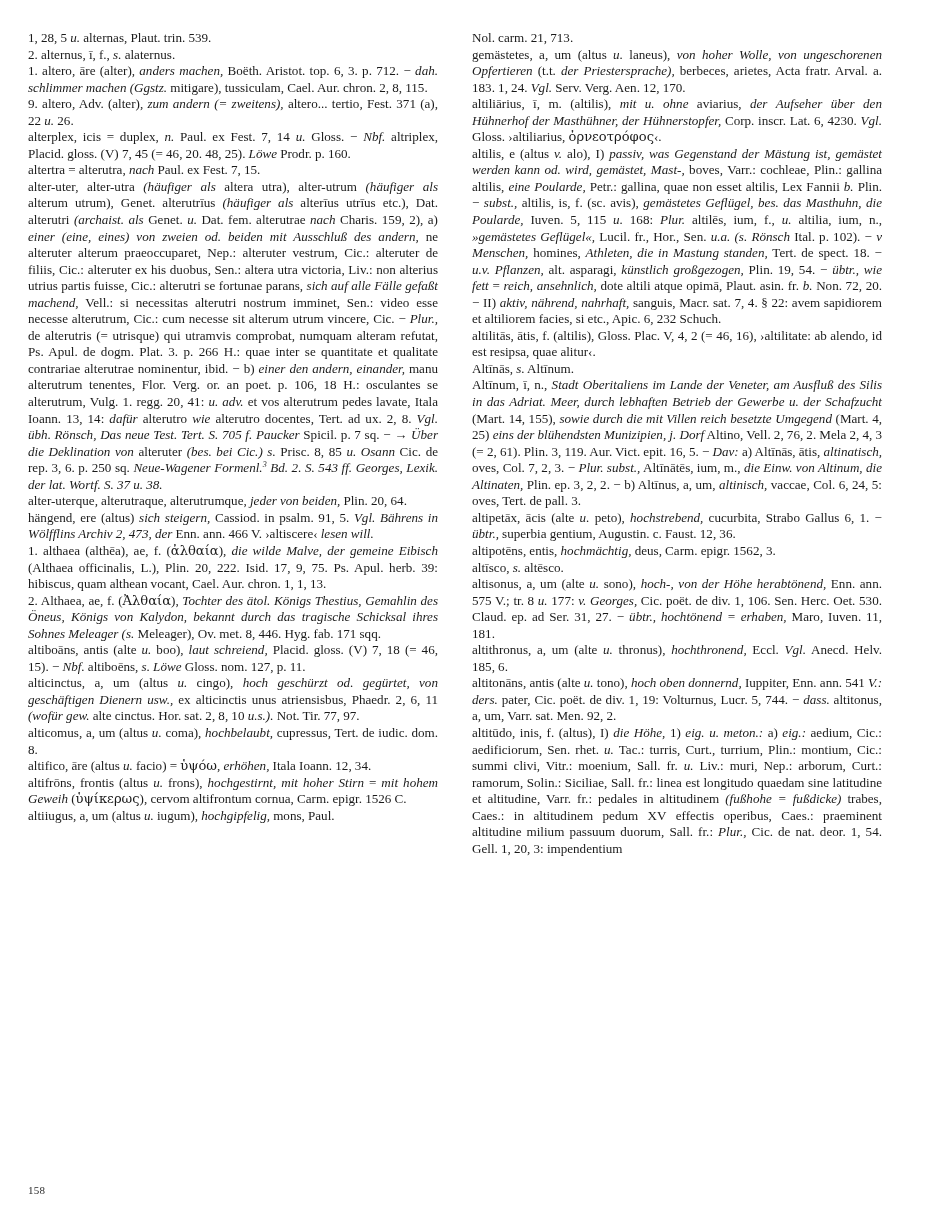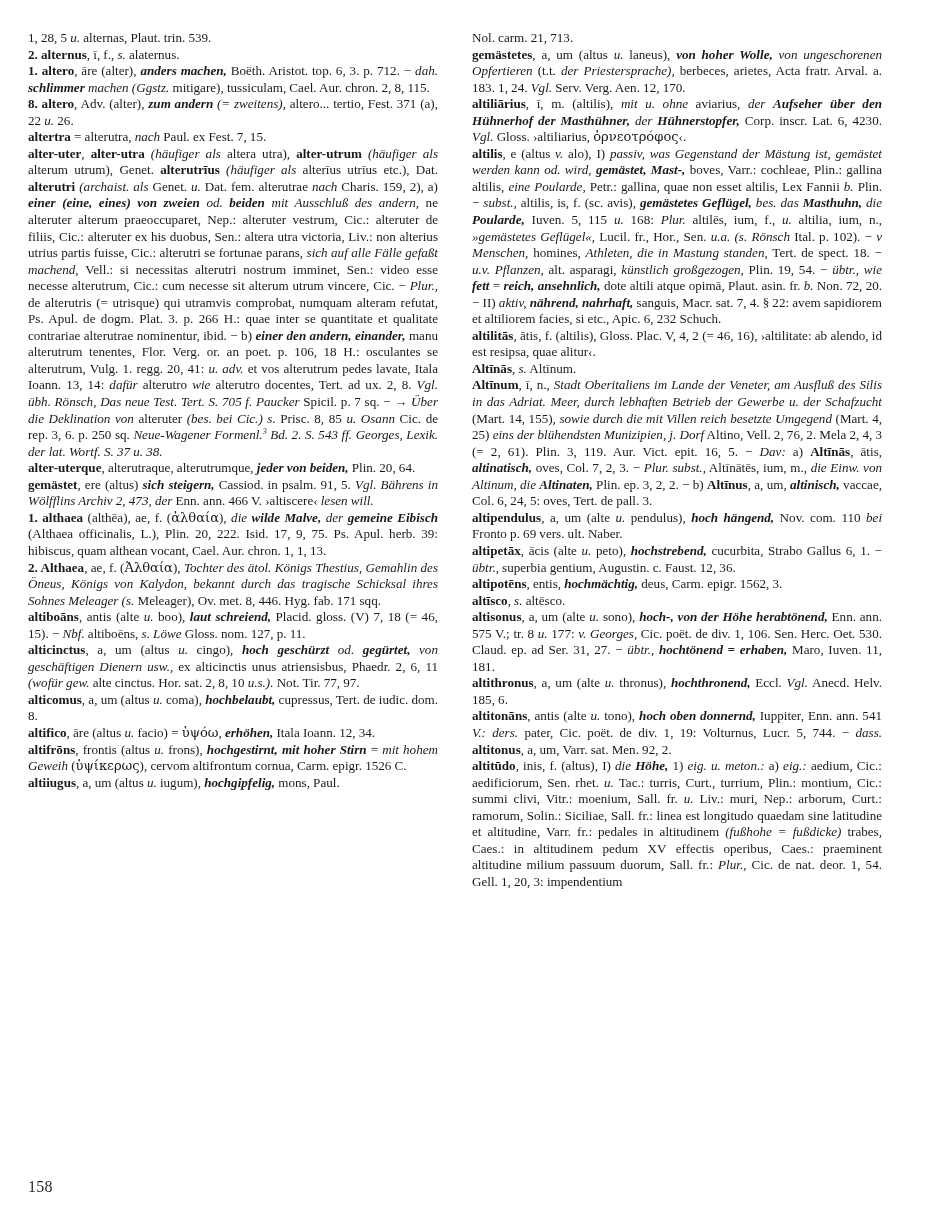--- a/index.html
+++ b/index.html
@@ -37,70 +37,70 @@
     line-height: 16.55px;
     text-align: justify;
     text-justify: inter-word;
     margin: 0;
     hyphens: manual;
     word-spacing: -0.1px;
   }
   
   .entry + .entry { margin-top: 0; }
 
-  b  { font-weight: bold; font-style: normal; margin-top: 29px; }
+  b  { font-weight: normal; font-style: normal; margin-top: 29px; }
   i  { font-style: italic; font-weight: normal; }
-  .bi { font-weight: bold; font-style: italic; }
+  .bi { font-weight: normal; font-style: italic; }
   .gk { font-family: "DejaVu Serif", serif; font-style: normal; }
   sup { font-size: 8px; vertical-align: super; line-height: 0; }
 
   .folio {
     position: absolute;
     left: 28px;
     bottom: 14px;
-    font-size: 16px;
+    font-size: 11px;
     font-family: "Liberation Serif", serif;
     color: #2a2a2a;
     letter-spacing: 0.3px;
   }
 </style>
 </head>
 <body>
 
 <div class="page">
   <div class="columns">
 
     <div class="col">
       <p class="entry">1, 28, 5 <i>u.</i> alternas, Plaut. trin. 539.</p>
       <p class="entry"><b>2. alternus</b>, ī, f., <i>s.</i> alaternus.</p>
       <p class="entry"><b>1. altero</b>, āre (alter), <span class="bi">anders machen,</span> Boëth. Aristot. top. 6, 3. p. 712. − <i>dah.</i> <span class="bi">schlimmer</span> <i>machen (Ggstz.</i> mitigare), tussiculam, Cael. Aur. chron. 2, 8, 115.</p>
-      <p class="entry"><b>8. altero</b>, Adv. (alter), <span class="bi">zum andern</span> <i>(= zweitens),</i> altero... tertio, Fest. 371 (a), 22 <i>u.</i> 26.</p>
+      <p class="entry"><b>9. altero</b>, Adv. (alter), <span class="bi">zum andern</span> <i>(= zweitens),</i> altero... tertio, Fest. 371 (a), 22 <i>u.</i> 26.</p>
+      <p class="entry"><b>alterplex</b>, icis = duplex, <i>n.</i> Paul. ex Fest. 7, 14 <i>u.</i> Gloss. − <i>Nbf.</i> altriplex, Placid. gloss. (V) 7, 45 (= 46, 20. 48, 25). <i>Löwe</i> Prodr. p. 160.</p>
       <p class="entry"><b>altertra</b> = alterutra, <i>nach</i> Paul. ex Fest. 7, 15.</p>
       <p class="entry"><b>alter-uter</b>, <b>alter-utra</b> <i>(häufiger als</i> altera utra), <b>alter-utrum</b> <i>(häufiger als</i> alterum utrum), Genet. <b>alterutrīus</b> <i>(häufiger als</i> alterīus utrīus etc.), Dat. <b>alterutri</b> <i>(archaist. als</i> Genet. <i>u.</i> Dat. fem. alterutrae <i>nach</i> Charis. 159, 2), a) <span class="bi">einer (eine, eines) von zweien</span> <i>od.</i> <span class="bi">beiden</span> <i>mit Ausschluß des andern,</i> ne alteruter alterum praeoccuparet, Nep.: alteruter vestrum, Cic.: alteruter de filiis, Cic.: alteruter ex his duobus, Sen.: altera utra victoria, Liv.: non alterius utrius partis fuisse, Cic.: alterutri se fortunae parans, <i>sich auf alle Fälle gefaßt machend,</i> Vell.: si necessitas alterutri nostrum imminet, Sen.: video esse necesse alterutrum, Cic.: cum necesse sit alterum utrum vincere, Cic. − <i>Plur.,</i> de alterutris (= utrisque) qui utramvis comprobat, numquam alteram refutat, Ps. Apul. de dogm. Plat. 3. p. 266 H.: quae inter se quantitate et qualitate contrariae alterutrae nominentur, ibid. − b) <span class="bi">einer den andern, einander,</span> manu alterutrum tenentes, Flor. Verg. or. an poet. p. 106, 18 H.: osculantes se alterutrum, Vulg. 1. regg. 20, 41: <i>u. adv.</i> et vos alterutrum pedes lavate, Itala Ioann. 13, 14: <i>dafür</i> alterutro <i>wie</i> alterutro docentes, Tert. ad ux. 2, 8. <i>Vgl. übh. Rönsch, Das neue Test. Tert. S. 705 f. Paucker</i> Spicil. p. 7 sq. − → <i>Über die Deklination von</i> alteruter <i>(bes. bei Cic.) s.</i> Prisc. 8, 85 <i>u. Osann</i> Cic. de rep. 3, 6. p. 250 sq. <i>Neue-Wagener Formenl.<sup>3</sup> Bd. 2. S. 543 ff. Georges, Lexik. der lat. Wortf. S. 37 u. 38.</i></p>
       <p class="entry"><b>alter-uterque</b>, alterutraque, alterutrumque, <span class="bi">jeder von beiden,</span> Plin. 20, 64.</p>
-      <p class="entry"><b>gemästet</b>, ere (altus) <span class="bi">sich steigern,</span> Cassiod. in psalm. 91, 5. <i>Vgl. Bährens in Wölfflins Archiv 2, 473, der</i> Enn. ann. 466 V. ›altiscere‹ <i>lesen will.</i></p>
+      <p class="entry"><b>hängend</b>, ere (altus) <span class="bi">sich steigern,</span> Cassiod. in psalm. 91, 5. <i>Vgl. Bährens in Wölfflins Archiv 2, 473, der</i> Enn. ann. 466 V. ›altiscere‹ <i>lesen will.</i></p>
       <p class="entry"><b>1. althaea</b> (althēa), ae, f. (<span class="gk">ἀλθαία</span>), <i>die</i> <span class="bi">wilde Malve,</span> <i>der</i> <span class="bi">gemeine Eibisch</span> (Althaea officinalis, L.), Plin. 20, 222. Isid. 17, 9, 75. Ps. Apul. herb. 39: hibiscus, quam althean vocant, Cael. Aur. chron. 1, 1, 13.</p>
       <p class="entry"><b>2. Althaea</b>, ae, f. (<span class="gk">Ἀλθαία</span>), <i>Tochter des ätol. Königs Thestius, Gemahlin des Öneus, Königs von Kalydon, bekannt durch das tragische Schicksal ihres Sohnes Meleager (s.</i> Meleager), Ov. met. 8, 446. Hyg. fab. 171 sqq.</p>
       <p class="entry"><b>altiboāns</b>, antis (alte <i>u.</i> boo), <span class="bi">laut schreiend,</span> Placid. gloss. (V) 7, 18 (= 46, 15). − <i>Nbf.</i> altiboēns, <i>s. Löwe</i> Gloss. nom. 127, p. 11.</p>
       <p class="entry"><b>alticinctus</b>, a, um (altus <i>u.</i> cingo), <span class="bi">hoch geschürzt</span> <i>od.</i> <span class="bi">gegürtet,</span> <i>von geschäftigen Dienern usw.,</i> ex alticinctis unus atriensisbus, Phaedr. 2, 6, 11 <i>(wofür gew.</i> alte cinctus. Hor. sat. 2, 8, 10 <i>u.s.).</i> Not. Tir. 77, 97.</p>
       <p class="entry"><b>alticomus</b>, a, um (altus <i>u.</i> coma), <span class="bi">hochbelaubt,</span> cupressus, Tert. de iudic. dom. 8.</p>
       <p class="entry"><b>altifico</b>, āre (altus <i>u.</i> facio) = <span class="gk">ὑψόω</span>, <span class="bi">erhöhen,</span> Itala Ioann. 12, 34.</p>
       <p class="entry"><b>altifrōns</b>, frontis (altus <i>u.</i> frons), <span class="bi">hochgestirnt, mit hoher Stirn</span> = <i>mit hohem Geweih</i> (<span class="gk">ὑψίκερως</span>), cervom altifrontum cornua, Carm. epigr. 1526 C.</p>
       <p class="entry"><b>altiiugus</b>, a, um (altus <i>u.</i> iugum), <span class="bi">hochgipfelig,</span> mons, Paul.</p>
     </div>
 
     <div class="col">
       <p class="entry">Nol. carm. 21, 713.</p>
       <p class="entry"><b>gemästetes</b>, a, um (altus <i>u.</i> laneus), <span class="bi">von hoher Wolle,</span> <i>von ungeschorenen Opfertieren</i> (t.t. <i>der Priestersprache),</i> berbeces, arietes, Acta fratr. Arval. a. 183. 1, 24. <i>Vgl.</i> Serv. Verg. Aen. 12, 170.</p>
       <p class="entry"><b>altiliārius</b>, ī, m. (altilis), <i>mit u. ohne</i> aviarius, <i>der</i> <span class="bi">Aufseher über den Hühnerhof der Masthühner,</span> <i>der</i> <span class="bi">Hühnerstopfer,</span> Corp. inscr. Lat. 6, 4230. <i>Vgl.</i> Gloss. ›altiliarius, <span class="gk">ὀρνεοτρόφος</span>‹.</p>
       <p class="entry"><b>altilis</b>, e (altus <i>v.</i> alo), I) <i>passiv, was Gegenstand der Mästung ist, gemästet werden kann od. wird,</i> <span class="bi">gemästet, Mast-,</span> boves, Varr.: cochleae, Plin.: gallina altilis, <i>eine Poularde,</i> Petr.: gallina, quae non esset altilis, Lex Fannii <i>b.</i> Plin. − <i>subst.,</i> altilis, is, f. (sc. avis), <span class="bi">gemästetes Geflügel,</span> <i>bes. das</i> <span class="bi">Masthuhn,</span> <i>die</i> <span class="bi">Poularde,</span> Iuven. 5, 115 <i>u.</i> 168: <i>Plur.</i> altilēs, ium, f., <i>u.</i> altilia, ium, n., <i>»gemästetes Geflügel«,</i> Lucil. fr., Hor., Sen. <i>u.a. (s. Rönsch</i> Ital. p. 102). − <i>v Menschen,</i> homines, <i>Athleten, die in Mastung standen,</i> Tert. de spect. 18. − <i>u.v. Pflanzen,</i> alt. asparagi, <i>künstlich großgezogen,</i> Plin. 19, 54. − <i>übtr., wie</i> <span class="bi">fett</span> = <span class="bi">reich, ansehnlich,</span> dote altili atque opimā, Plaut. asin. fr. <i>b.</i> Non. 72, 20. − II) <i>aktiv,</i> <span class="bi">nährend, nahrhaft,</span> sanguis, Macr. sat. 7, 4. § 22: avem sapidiorem et altiliorem facies, si etc., Apic. 6, 232 Schuch.</p>
       <p class="entry"><b>altilitās</b>, ātis, f. (altilis), Gloss. Plac. V, 4, 2 (= 46, 16), ›altilitate: ab alendo, id est resipsa, quae alitur‹.</p>
       <p class="entry"><b>Altīnās</b>, <i>s.</i> Altīnum.</p>
       <p class="entry"><b>Altīnum</b>, ī, n., <i>Stadt Oberitaliens im Lande der Veneter, am Ausfluß des Silis in das Adriat. Meer, durch lebhaften Betrieb der Gewerbe u. der Schafzucht</i> (Mart. 14, 155), <i>sowie durch die mit Villen reich besetzte Umgegend</i> (Mart. 4, 25) <i>eins der blühendsten Munizipien, j. Dorf</i> Altino, Vell. 2, 76, 2. Mela 2, 4, 3 (= 2, 61). Plin. 3, 119. Aur. Vict. epit. 16, 5. − <i>Dav:</i> a) <b>Altīnās</b>, ātis, <span class="bi">altinatisch,</span> oves, Col. 7, 2, 3. − <i>Plur. subst.,</i> Altīnātēs, ium, m., <i>die Einw. von Altinum, die</i> <span class="bi">Altinaten,</span> Plin. ep. 3, 2, 2. − b) <b>Altīnus</b>, a, um, <span class="bi">altinisch,</span> vaccae, Col. 6, 24, 5: oves, Tert. de pall. 3.</p>
-      <p class="entry"><b>altipendulus</b>, a, um (alte <i>u.</i> pendulus), <span class="bi">hoch hängend,</span> Nov. com. 110 <i>bei</i> Fronto p. 69 vers. ult. Naber.</p>
       <p class="entry"><b>altipetāx</b>, ācis (alte <i>u.</i> peto), <span class="bi">hochstrebend,</span> cucurbita, Strabo Gallus 6, 1. − <i>übtr.,</i> superbia gentium, Augustin. c. Faust. 12, 36.</p>
       <p class="entry"><b>altipotēns</b>, entis, <span class="bi">hochmächtig,</span> deus, Carm. epigr. 1562, 3.</p>
       <p class="entry"><b>altīsco</b>, <i>s.</i> altēsco.</p>
       <p class="entry"><b>altisonus</b>, a, um (alte <i>u.</i> sono), <span class="bi">hoch-, von der Höhe herabtönend,</span> Enn. ann. 575 V.; tr. 8 <i>u.</i> 177: <i>v. Georges,</i> Cic. poët. de div. 1, 106. Sen. Herc. Oet. 530. Claud. ep. ad Ser. 31, 27. − <i>übtr.,</i> <span class="bi">hochtönend = erhaben,</span> Maro, Iuven. 11, 181.</p>
       <p class="entry"><b>altithronus</b>, a, um (alte <i>u.</i> thronus), <span class="bi">hochthronend,</span> Eccl. <i>Vgl.</i> Anecd. Helv. 185, 6.</p>
       <p class="entry"><b>altitonāns</b>, antis (alte <i>u.</i> tono), <span class="bi">hoch oben donnernd,</span> Iuppiter, Enn. ann. 541 <i>V.: ders.</i> pater, Cic. poët. de div. 1, 19: Volturnus, Lucr. 5, 744. − <i>dass.</i> <b>altitonus</b>, a, um, Varr. sat. Men. 92, 2.</p>
       <p class="entry"><b>altitūdo</b>, inis, f. (altus), I) <i>die</i> <span class="bi">Höhe,</span> 1) <i>eig. u. meton.:</i> a) <i>eig.:</i> aedium, Cic.: aedificiorum, Sen. rhet. <i>u.</i> Tac.: turris, Curt., turrium, Plin.: montium, Cic.: summi clivi, Vitr.: moenium, Sall. fr. <i>u.</i> Liv.: muri, Nep.: arborum, Curt.: ramorum, Solin.: Siciliae, Sall. fr.: linea est longitudo quaedam sine latitudine et altitudine, Varr. fr.: pedales in altitudinem <i>(fußhohe = fußdicke)</i> trabes, Caes.: in altitudinem pedum XV effectis operibus, Caes.: praeminent altitudine milium passuum duorum, Sall. fr.: <i>Plur.,</i> Cic. de nat. deor. 1, 54. Gell. 1, 20, 3: impendentium</p>
     </div>
 
   </div>

